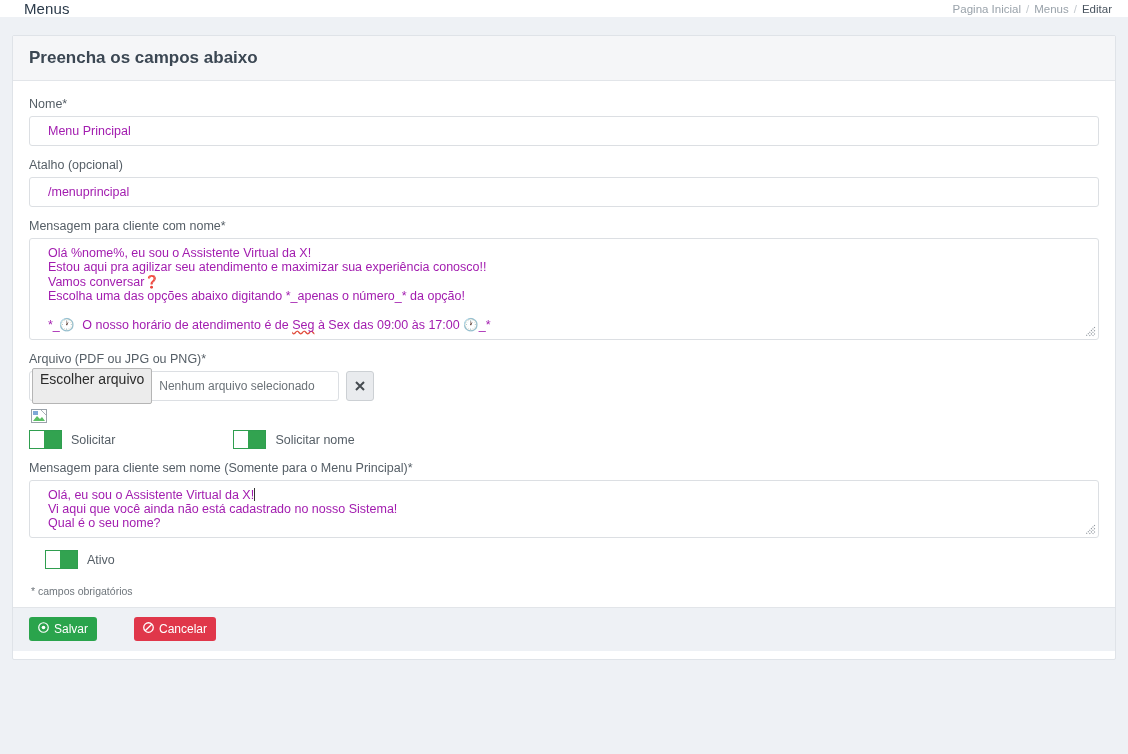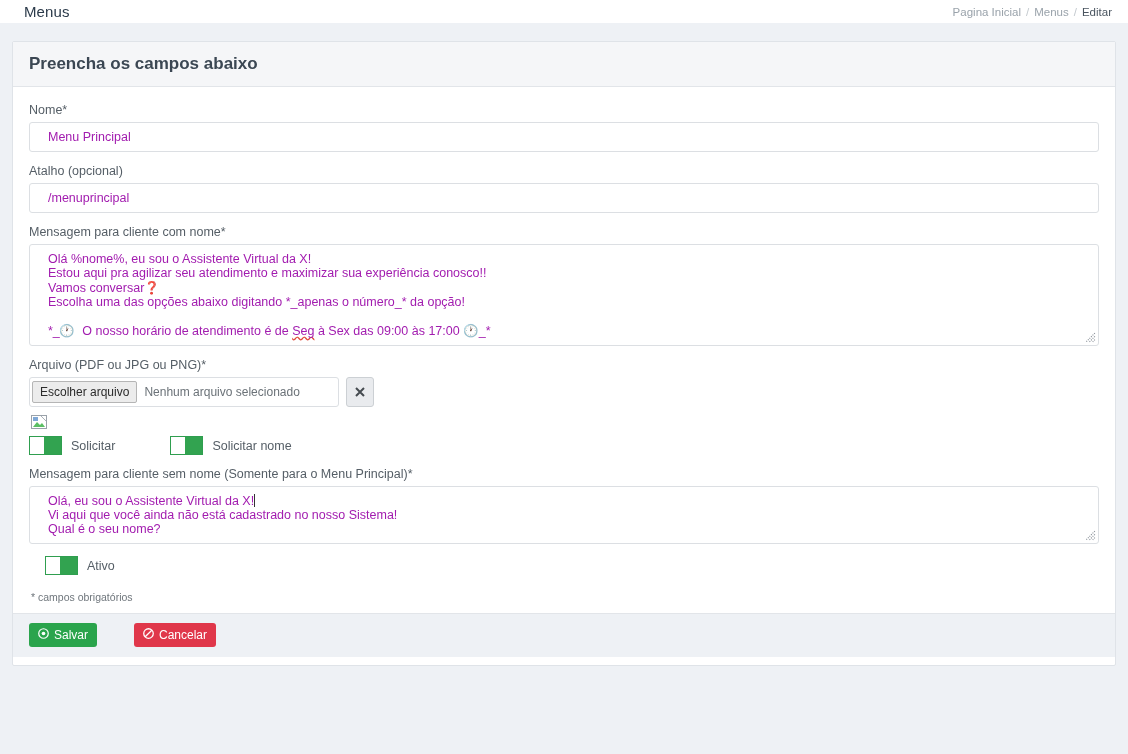--- a/index.html
+++ b/index.html
@@ -6,21 +6,21 @@
   html, body {
     margin: 0; padding: 0;
     width: 1128px; height: 754px;
     background: #eef1f5;
     font-family: "Liberation Sans", sans-serif;
     overflow: hidden;
   }
 
   
   .topbar {
-    height: 23px;
+    height: 17px;
     background: #ffffff;
     display: flex;
     align-items: center;
     justify-content: space-between;
     padding: 0 16px 0 24px;
   }
   .topbar-title {
     font-size: 15px;
     color: #2b3a4a;
     letter-spacing: .1px;
@@ -90,24 +90,24 @@
     border-radius: 3px;
     background: #fff;
     height: 30px;
     width: 310px;
     padding: 2px;
   }
   .file-btn {
     background: #ececec;
     border: 1px solid #b5b5b5;
     border-radius: 2px;
-    font-size: 12px;
+    font-size: 14px;
     color: #2b2b2b;
     padding: 2px 7px;
-    height: 22px;
+    height: 36px;
     line-height: 17px;
     white-space: nowrap;
     font-family: "Liberation Sans", sans-serif;
   }
   .file-name {
     font-size: 12px;
     color: #6b7278;
     padding-left: 7px;
     white-space: nowrap;
   }
@@ -133,21 +133,21 @@
   .switch-row {
     display: flex;
     align-items: center;
     margin: 6px 0 2px 0;
   }
   .switch-item {
     display: flex;
     align-items: center;
     gap: 9px;
   }
-  .switch-item.second { margin-left: 55px; }
+  .switch-item.second { margin-left: 118px; }
   .switch {
     width: 33px; height: 19px;
     border: 1px solid #2f9e4f;
     background: #ffffff;
     position: relative;
     display: inline-block;
     cursor: pointer;
     flex: none;
   }
   .switch .knob {

